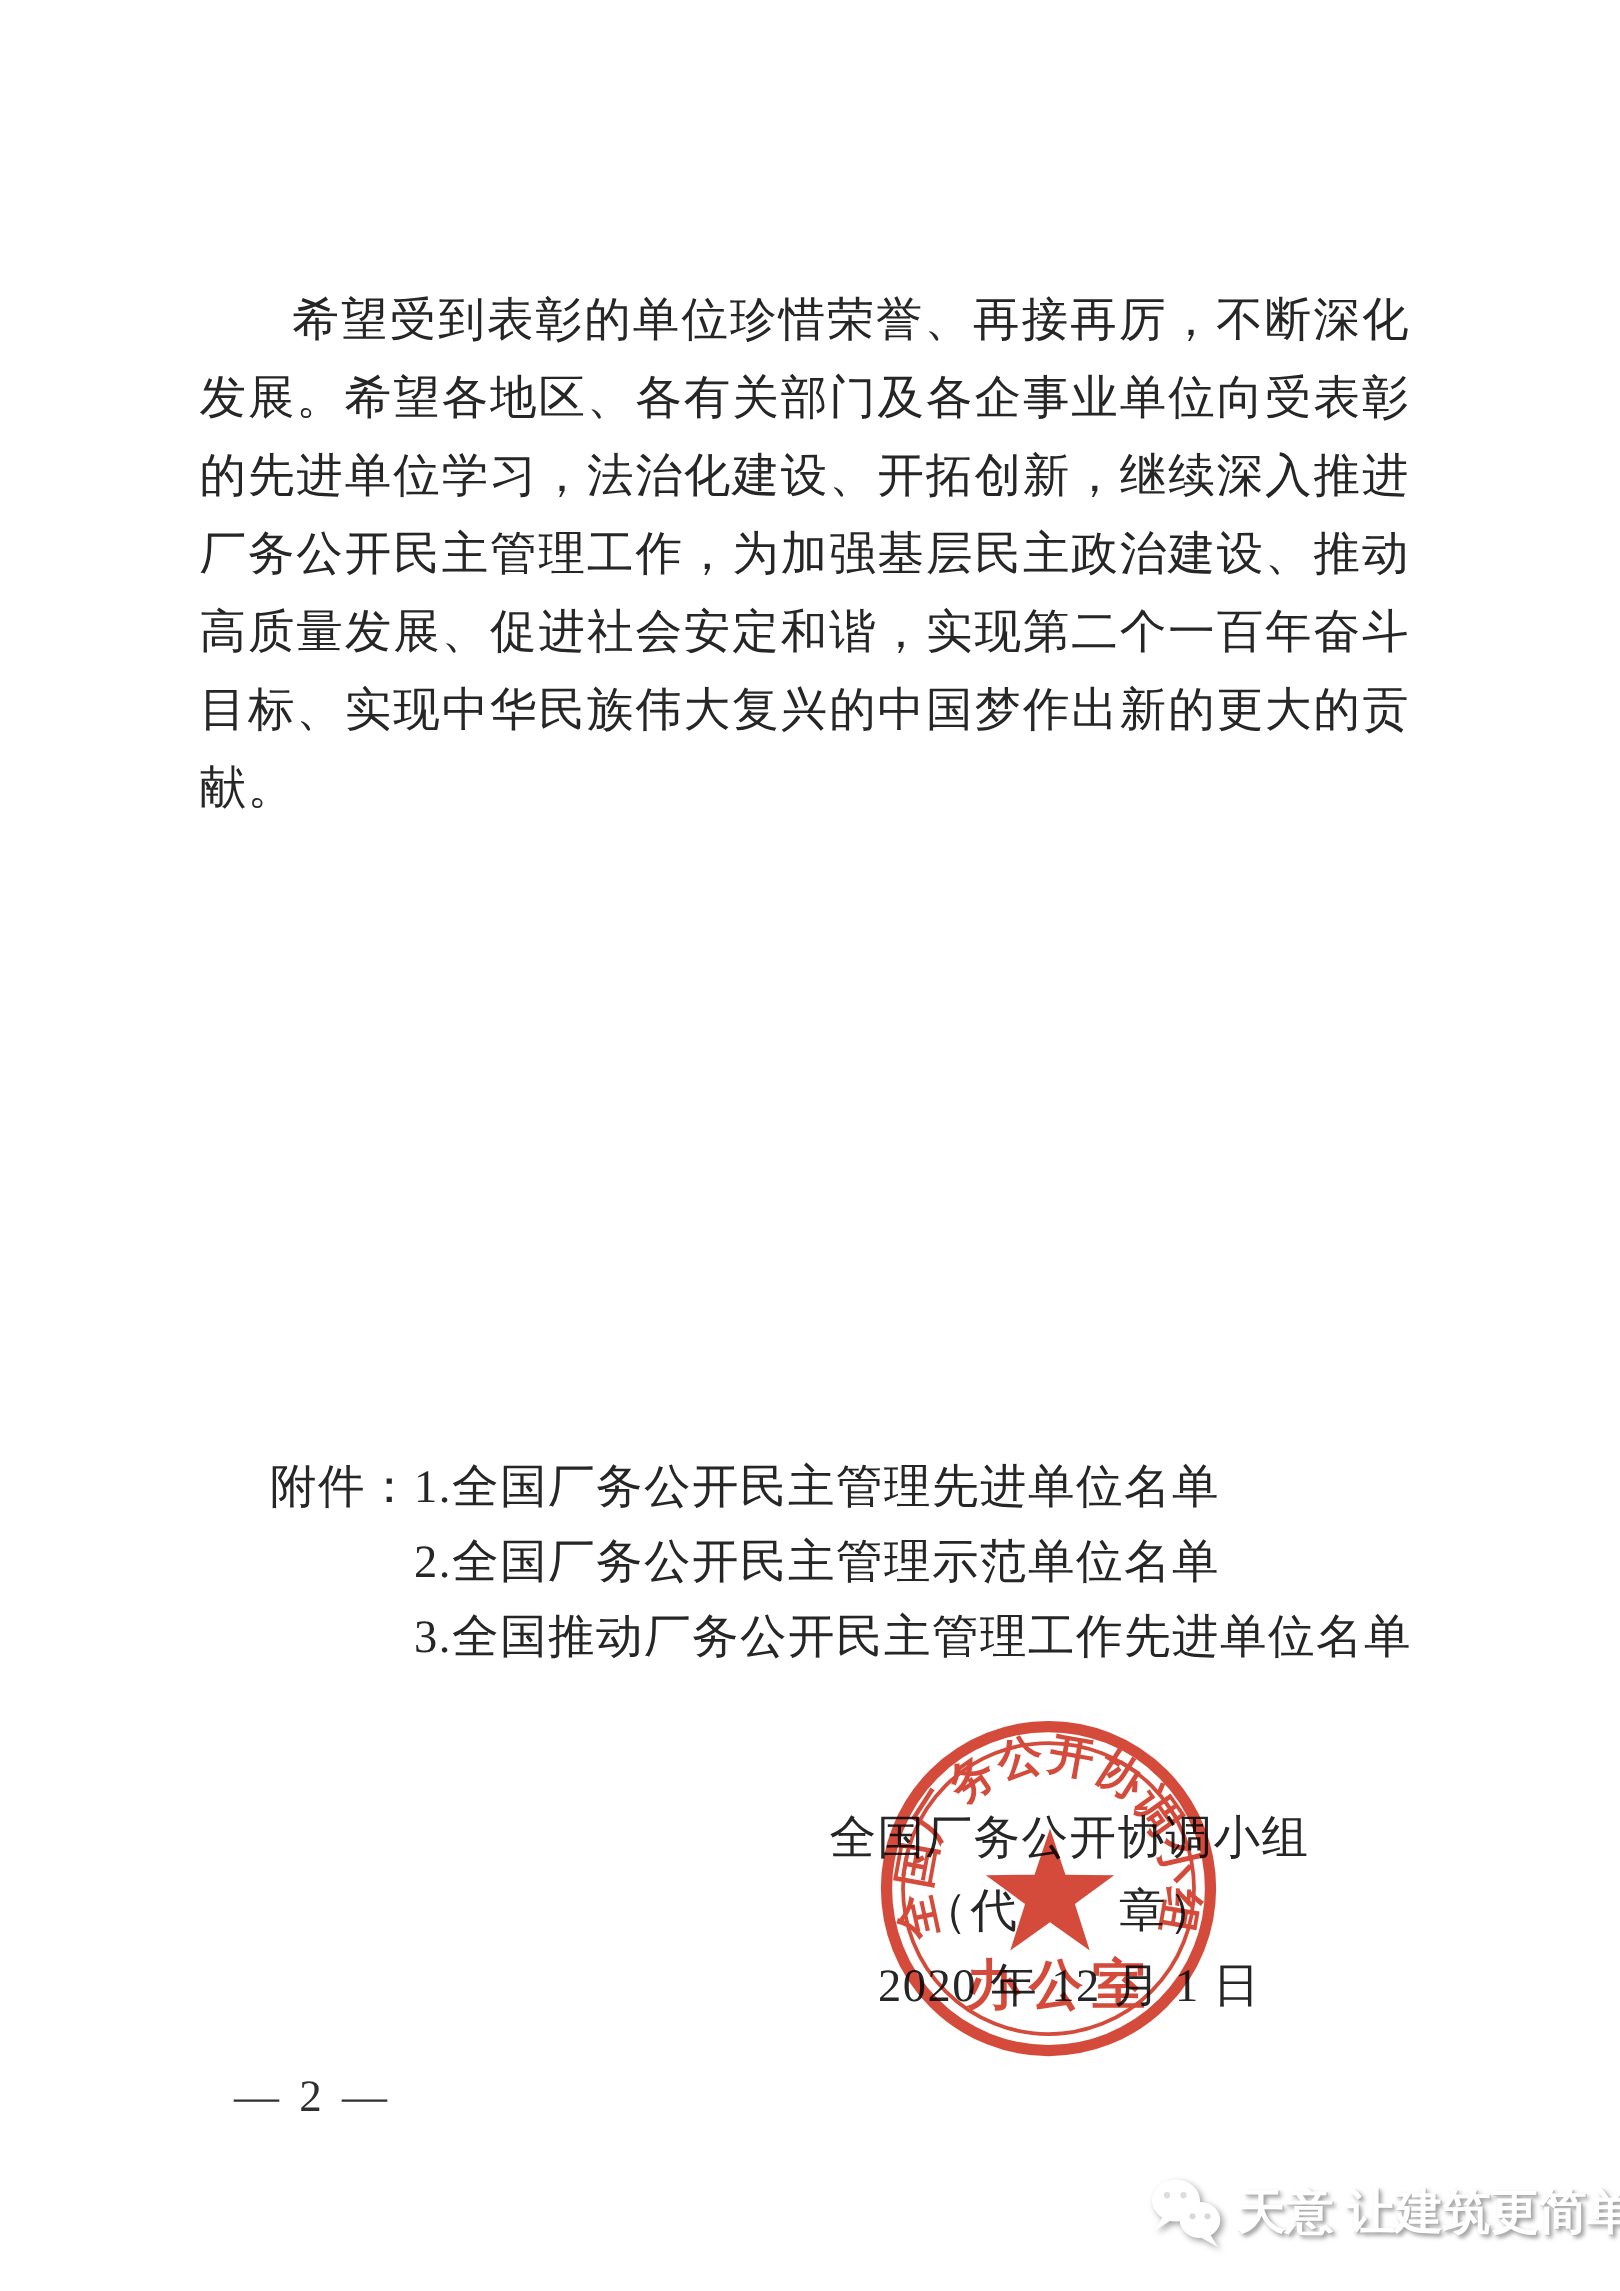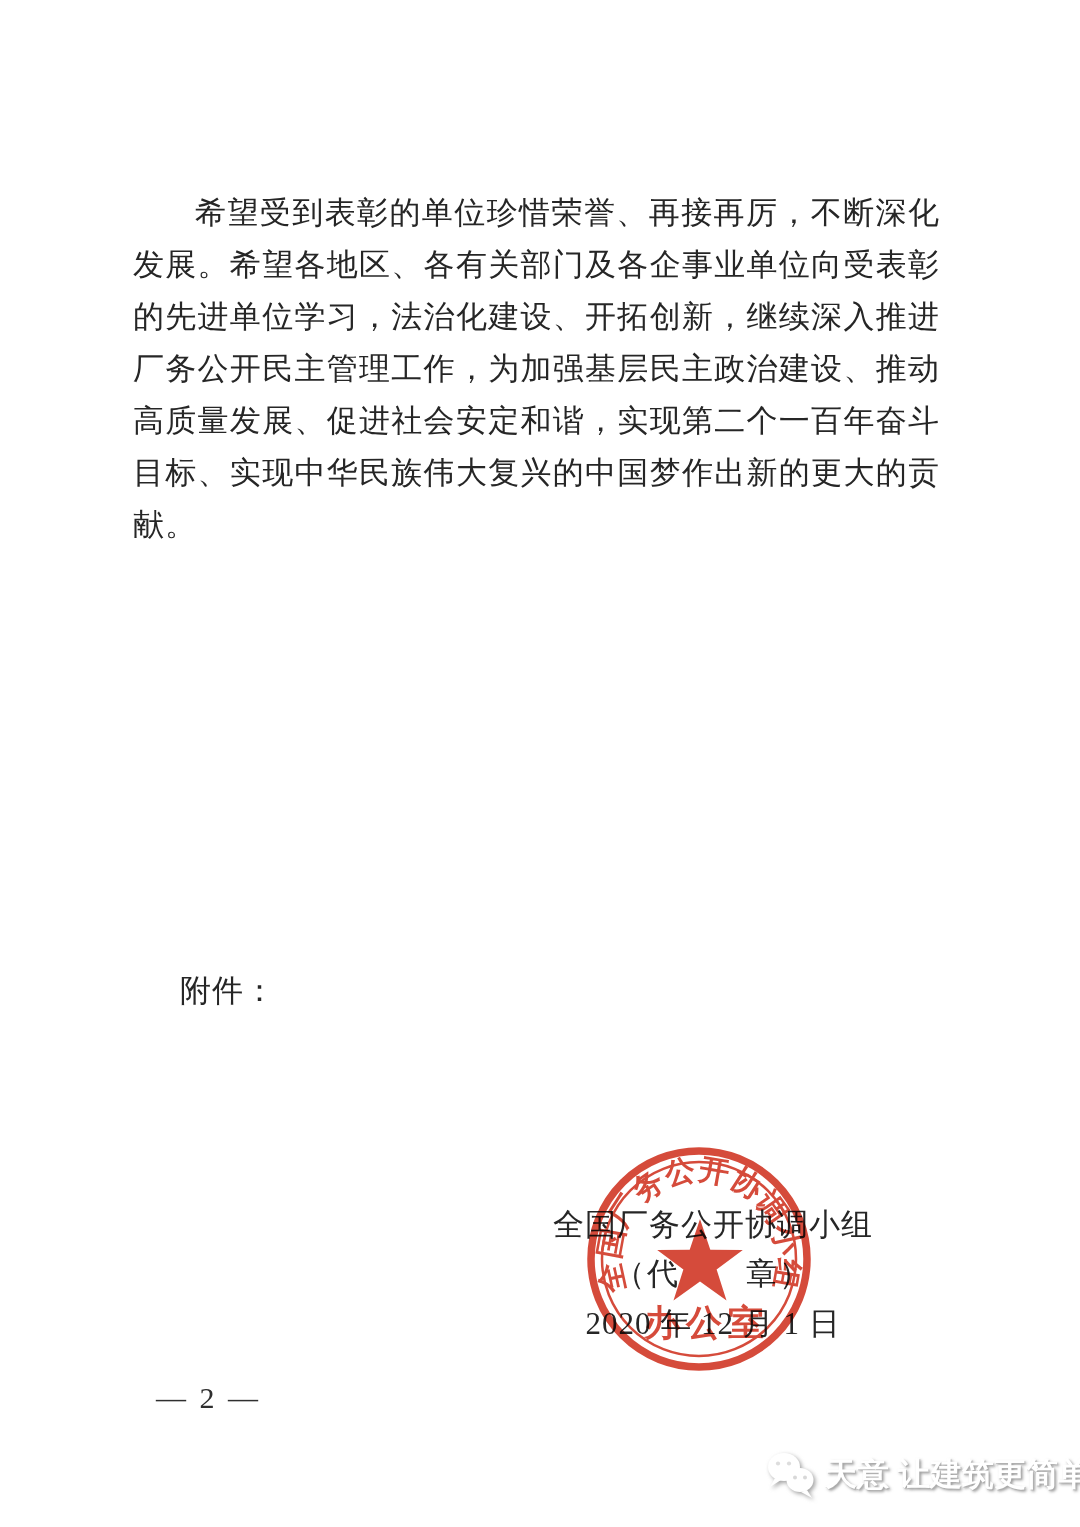--- a/index.html
+++ b/index.html
@@ -61,20 +61,25 @@
 <body>
 
 <div class="page">
 
   <div class="doc-body">
     <p class="indent">希望受到表彰的单位珍惜荣誉、再接再厉，不断深化发展。希望各地区、各有关部门及各企事业单位向受表彰的先进单位学习，法治化建设、开拓创新，继续深入推进厂务公开民主管理工作，为加强基层民主政治建设、推动高质量发展、促进社会安定和谐，实现第二个一百年奋斗目标、实现中华民族伟大复兴的中国梦作出新的更大的贡献。</p>
   </div>
 
   <div class="attachments">
     <span class="att-label">附件：</span>
+    <span class="att-items">
+      <span>1.全国厂务公开民主管理先进单位名单</span>
+      <span>2.全国厂务公开民主管理示范单位名单</span>
+      <span>3.全国推动厂务公开民主管理工作先进单位名单</span>
+    </span>
   </div>
 
   <div class="signature">
     <div class="sig-org">全国厂务公开协调小组</div>
     <div class="sig-note">（代　　章）</div>
     <div class="sig-date">2020 年 12 月 1 日</div>
   </div>
 
   <svg class="seal" viewBox="0 0 232 232" xmlns="http://www.w3.org/2000/svg" aria-hidden="true">
     <circle cx="116" cy="116" r="108" fill="none" stroke="#d23b2a" stroke-width="7.5"></circle>

